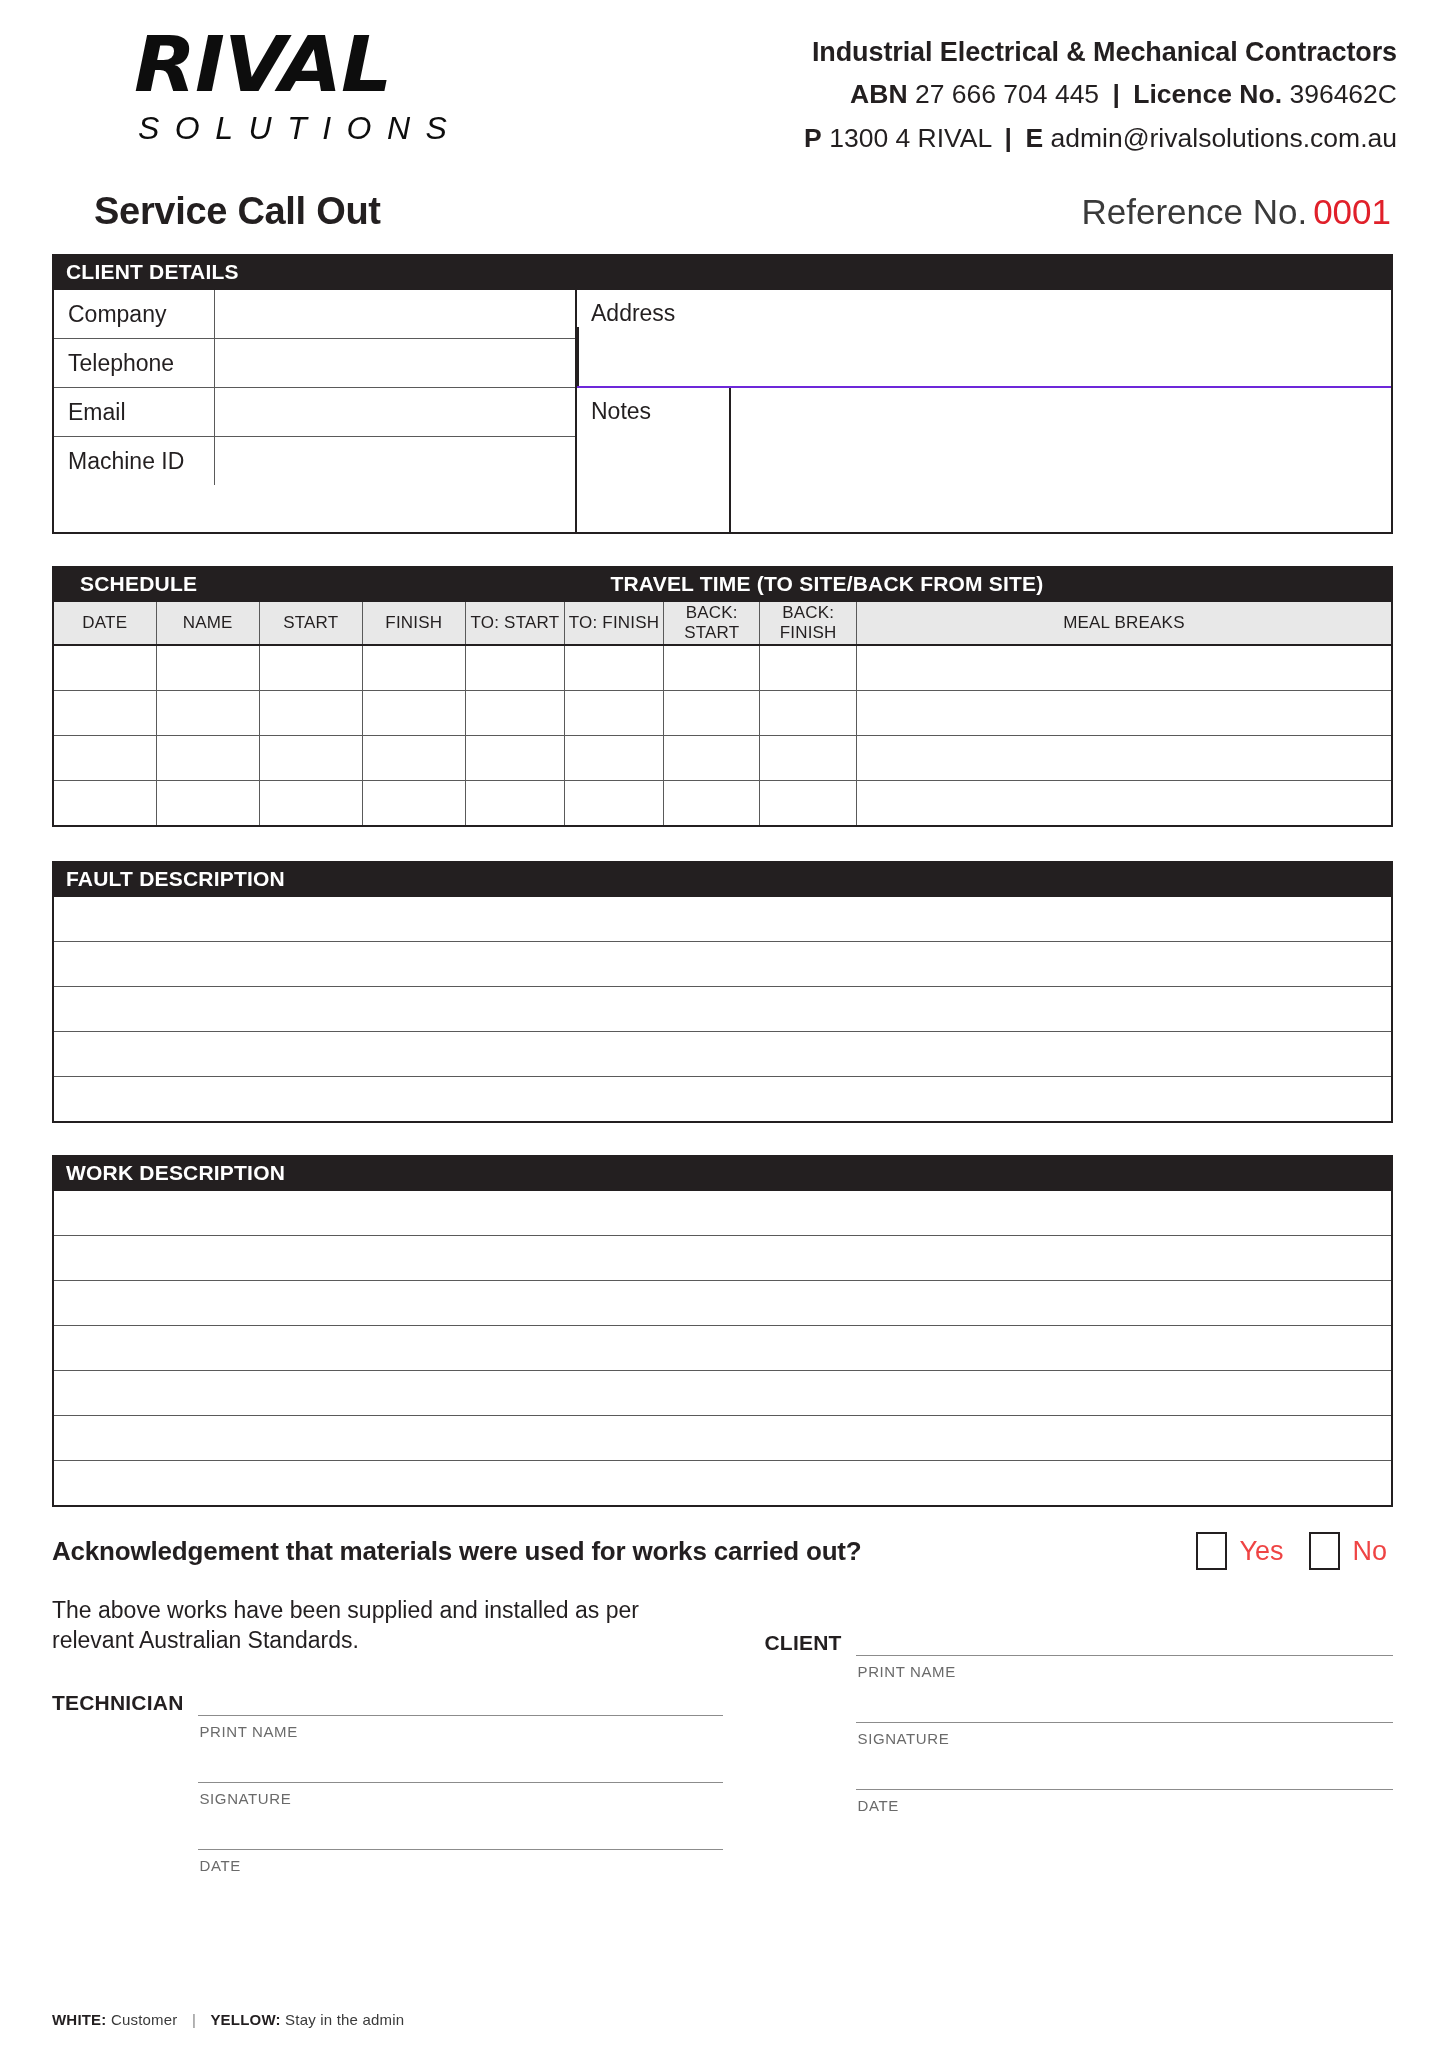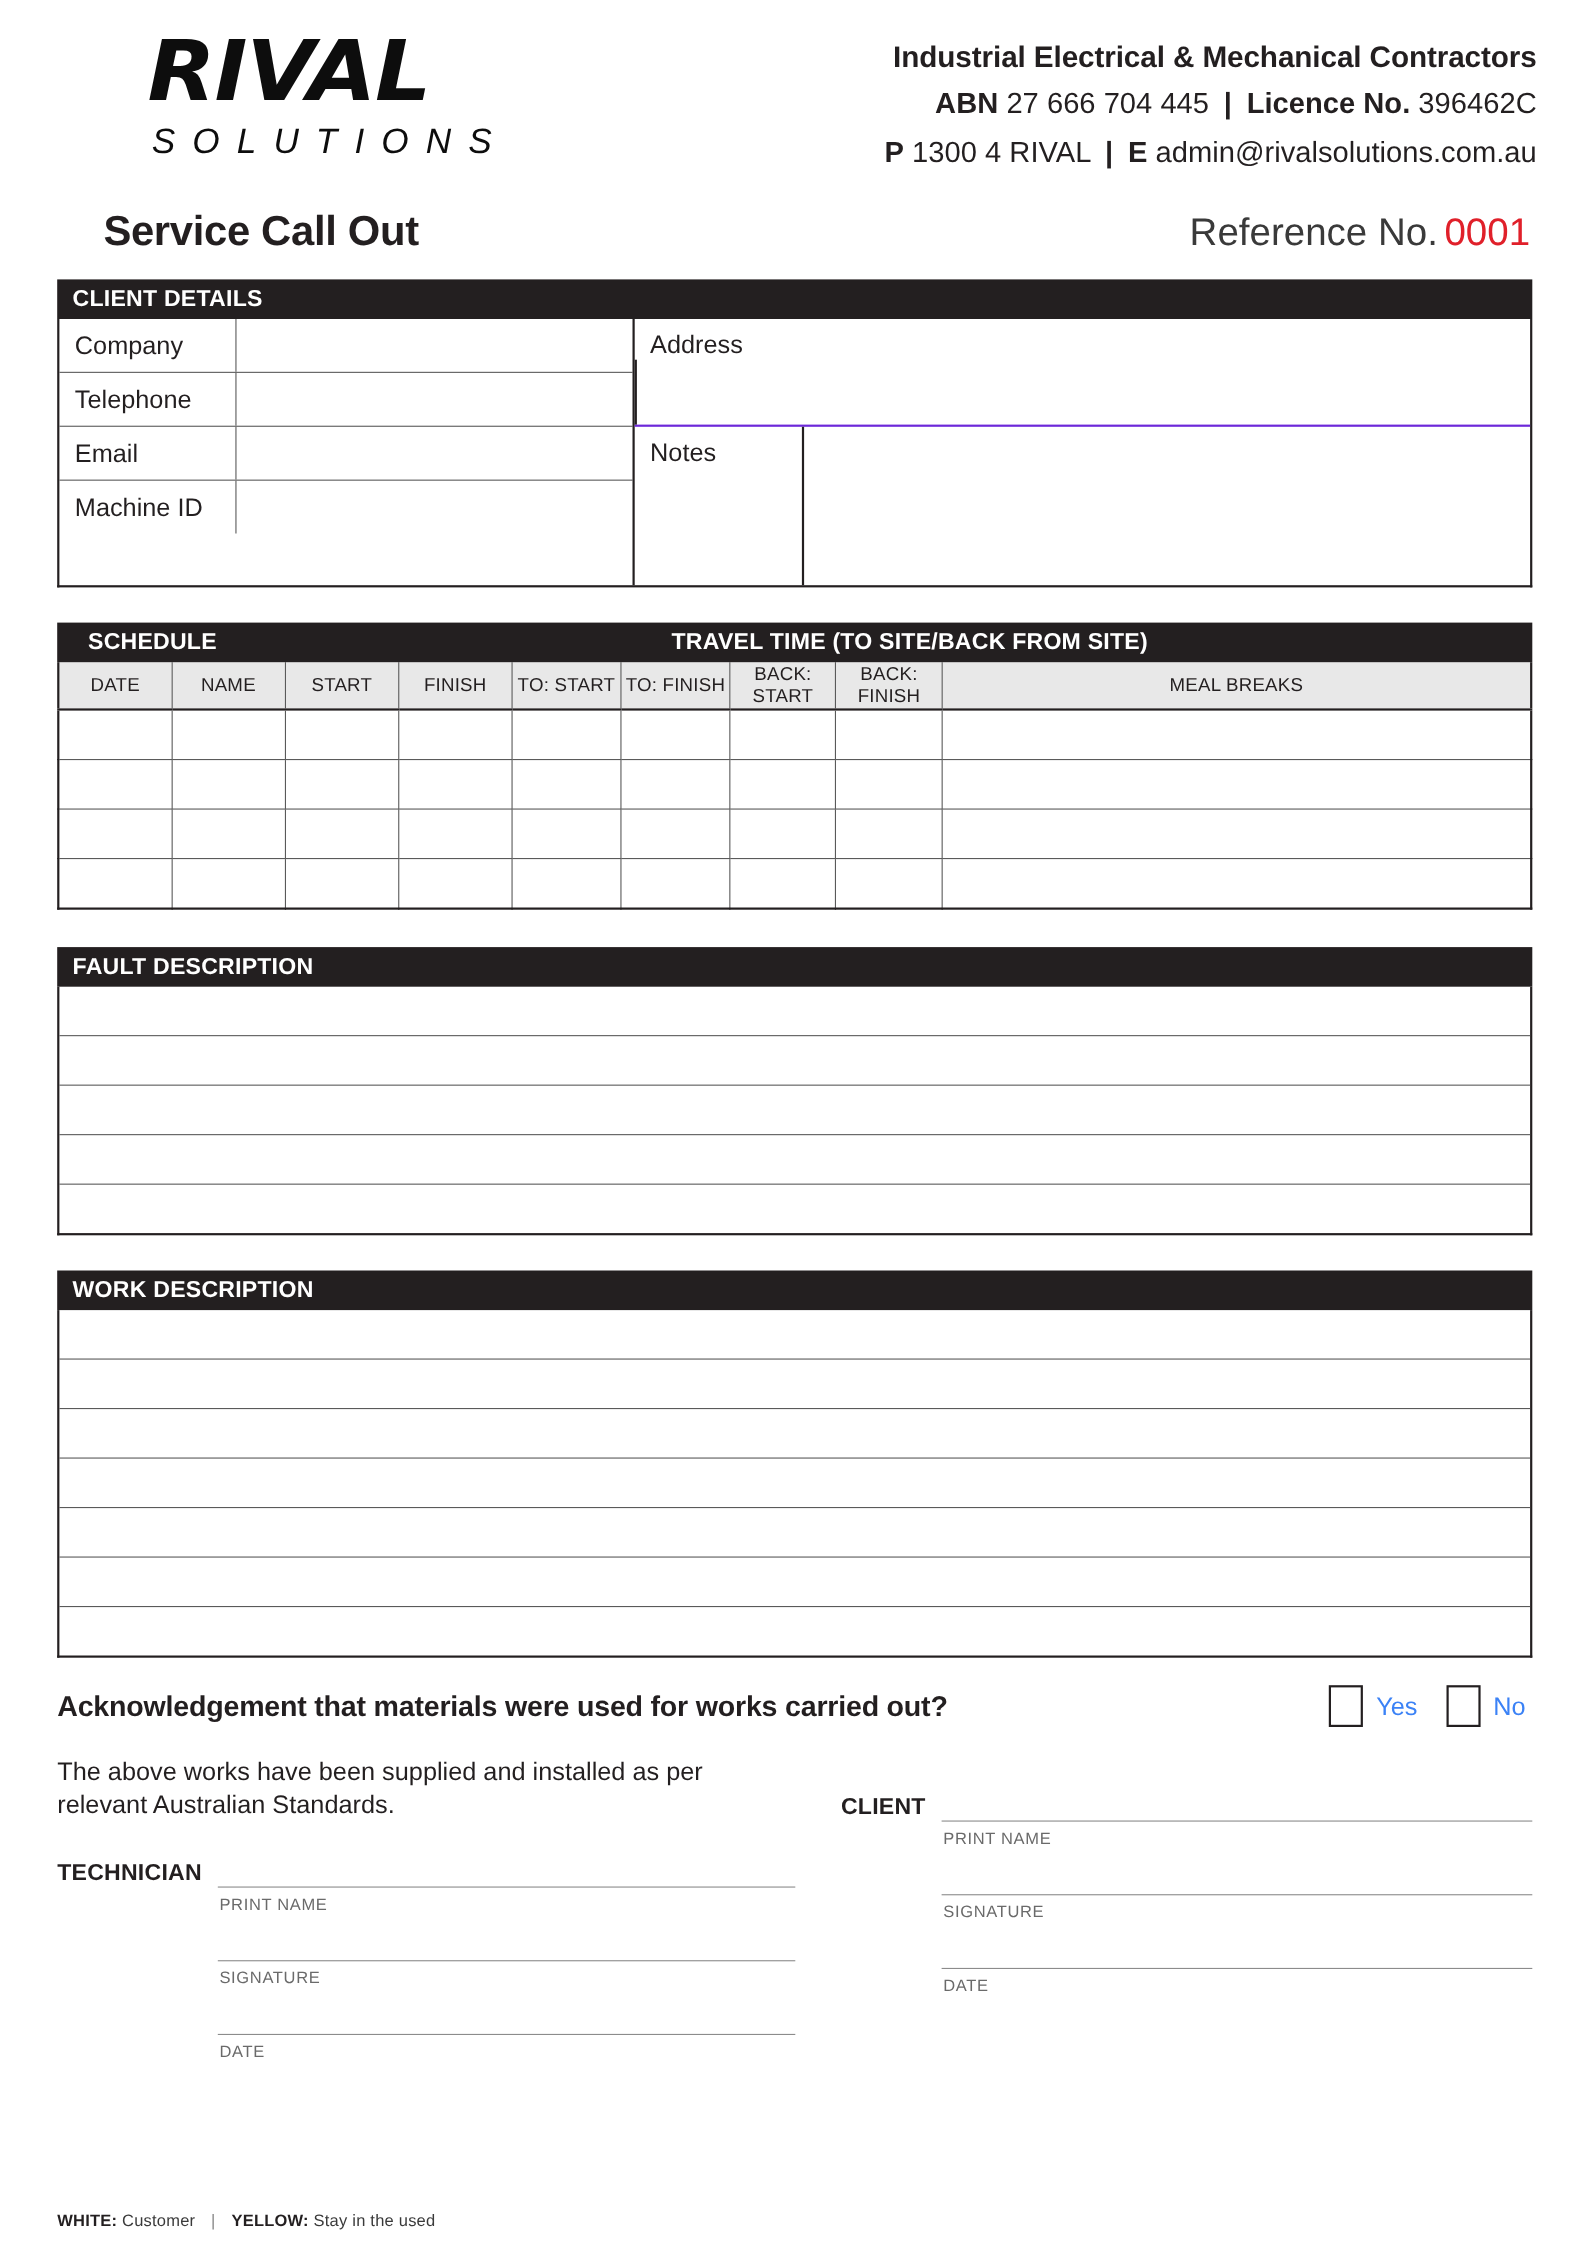--- a/index.html
+++ b/index.html
@@ -227,22 +227,22 @@
     padding-right: 6px;
   }
   .chk {
     width: 31px;
     height: 38px;
     border: 2.5px solid #231f20;
     background: #fff;
     box-sizing: border-box;
   }
   .ack-opt-label {
-    font-size: 23px;
-    color: #3b82f6;
+    font-size: 27px;
+    color: #ef4444;
     padding: 0 26px 0 12px;
   }
   .ack-opt-label.last { padding-right: 0; }
 
   
   .cols {
     display: flex;
     margin: 0 10px;
     padding-top: 26px;
   }
@@ -502,16 +502,16 @@
         </div>
       </div>
     </div>
   </div>
 
   <div class="footer">
     <b>WHITE:</b>
     <span>Customer</span>
     <span class="fsep">|</span>
     <b>YELLOW:</b>
-    <span>Stay in the used</span>
+    <span>Stay in the admin</span>
   </div>
 
 </div>
 
 </body></html>

